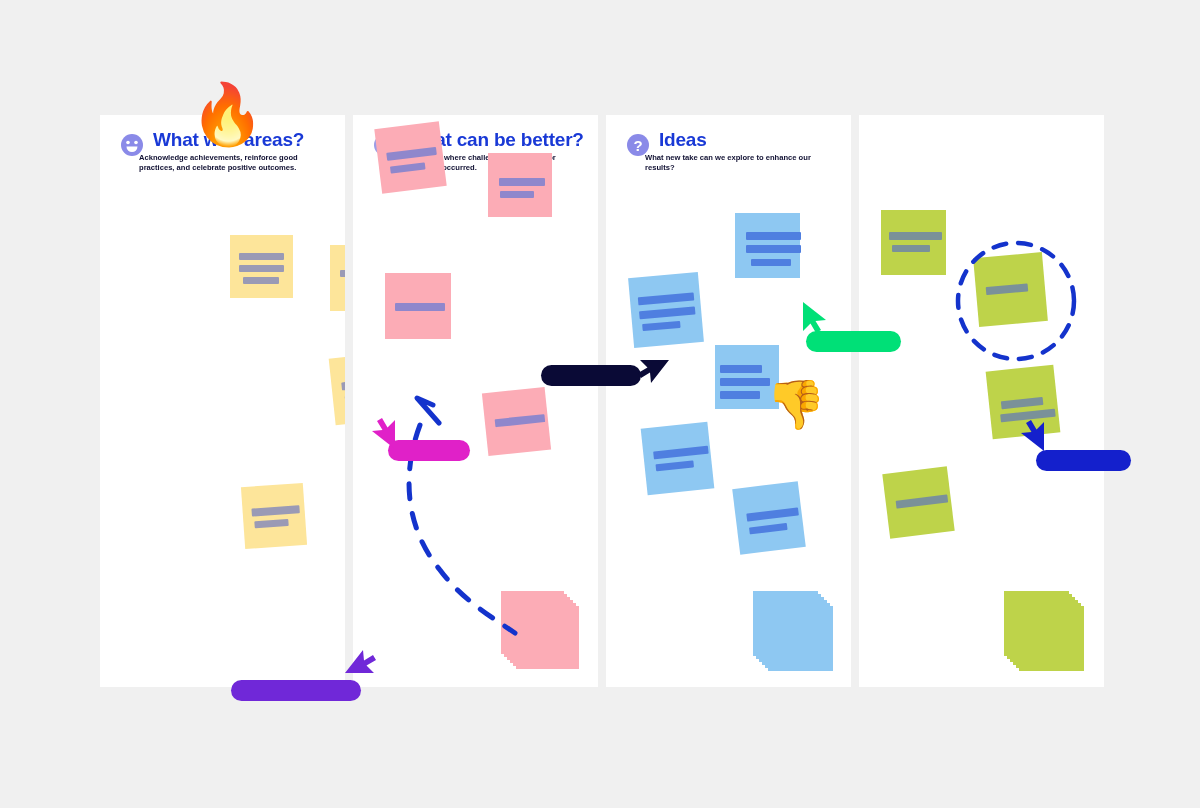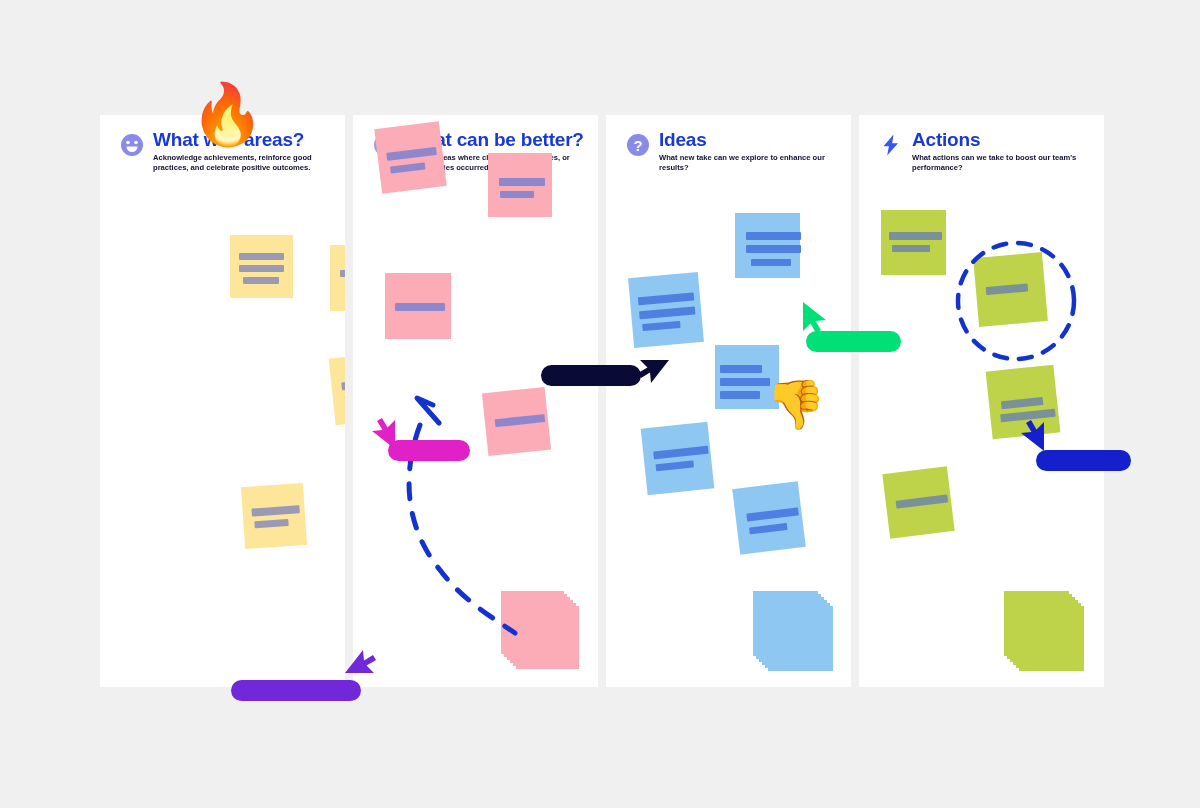--- a/index.html
+++ b/index.html
@@ -32,21 +32,21 @@
   .head-icon{
     position:absolute;left:20px;top:18px;
     width:24px;height:24px;
   }
   .head-title{
     position:absolute;left:53px;top:14px;
     font-size:19px;font-weight:bold;color:#1939d6;
     letter-spacing:-0.2px;white-space:nowrap;
   }
   .head-sub{
-    position:absolute;left:53px;top:38px;width:180px;
+    position:absolute;left:39px;top:38px;width:180px;
     font-size:7.6px;font-weight:bold;color:#111133;
     line-height:1.35;
   }
 
   .note{
     position:absolute;
     box-sizing:border-box;
   }
   .bar{
     position:absolute;
@@ -170,27 +170,20 @@
       <div class="stack" style="left: 147px; top: 476px; width: 83px; height: 83px;">
         <div class="stack-layer" style="left: 15px; top: 15px; width: 65px; height: 65px; background: rgb(142, 200, 242);"></div>
         <div class="stack-layer" style="left: 12px; top: 12px; width: 65px; height: 65px; background: rgb(142, 200, 242);"></div>
         <div class="stack-layer" style="left: 9px; top: 9px; width: 65px; height: 65px; background: rgb(142, 200, 242);"></div>
         <div class="stack-layer" style="left: 6px; top: 6px; width: 65px; height: 65px; background: rgb(142, 200, 242);"></div>
         <div class="stack-layer" style="left: 3px; top: 3px; width: 65px; height: 65px; background: rgb(142, 200, 242);"></div>
         <div class="stack-layer" style="left: 0px; top: 0px; width: 65px; height: 65px; background: rgb(142, 200, 242);"></div>
       </div>
     </div>
     <div class="column" id="col-3" style="left: 859px;">
-      <div class="col-header">
-        <span class="head-icon"><svg width="24" height="24" viewBox="0 0 24 24">
-      <path d="M14.5 1.5 L4.5 13.2 h5.4 L8.2 22.5 L19 10.3 h-5.8 z" fill="#3a56f0"></path>
-    </svg></span>
-        <div class="head-title">Actions</div>
-        <div class="head-sub">What actions can we take to boost our team's performance?</div>
-      </div>
       <div class="note" style="left: 22px; top: 95px; width: 65px; height: 65px; background: rgb(190, 211, 74); transform: rotate(0deg);">
         <div class="bar" style="left: 8px; top: 22px; width: 53px; height: 8px; background: rgb(122, 145, 153);"></div>
         <div class="bar" style="left: 11px; top: 35px; width: 38px; height: 7px; background: rgb(122, 145, 153);"></div>
       </div>
       <div class="note" style="left: 117px; top: 140px; width: 69px; height: 69px; background: rgb(190, 211, 74); transform: rotate(-5deg);">
         <div class="bar" style="left: 10px; top: 30px; width: 42px; height: 8px; background: rgb(122, 145, 153);"></div>
       </div>
       <div class="note" style="left: 130px; top: 253px; width: 68px; height: 68px; background: rgb(190, 211, 74); transform: rotate(-6deg);">
         <div class="bar" style="left: 12px; top: 31px; width: 42px; height: 8px; background: rgb(122, 145, 153);"></div>
         <div class="bar" style="left: 10px; top: 44px; width: 55px; height: 8px; background: rgb(122, 145, 153);"></div>

